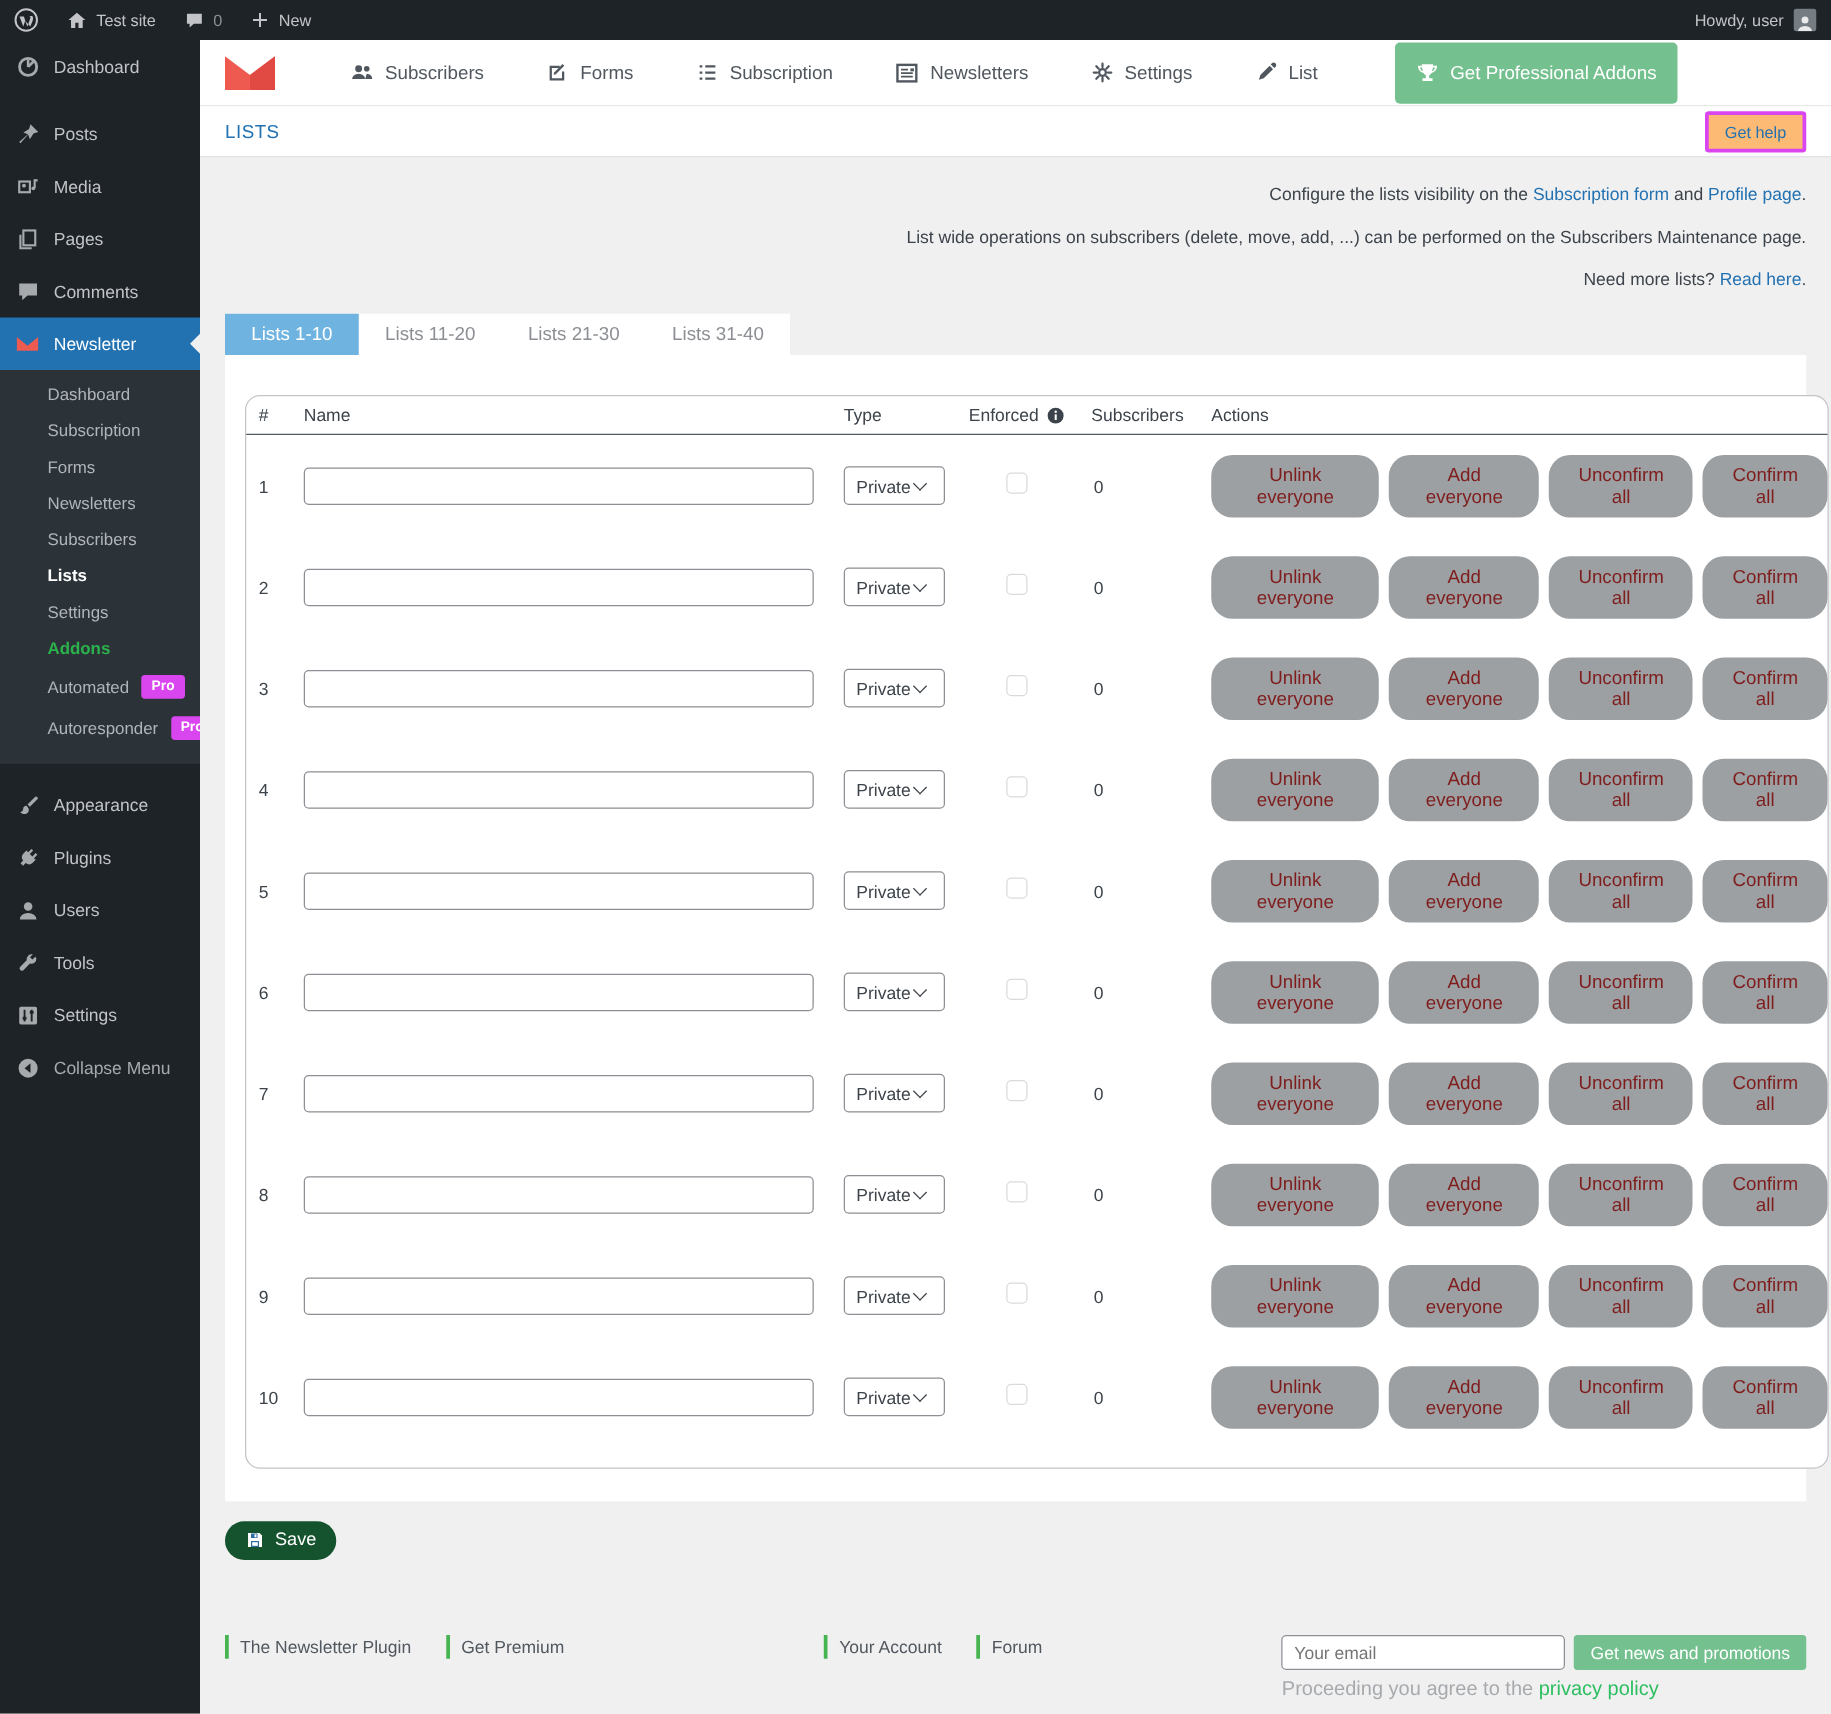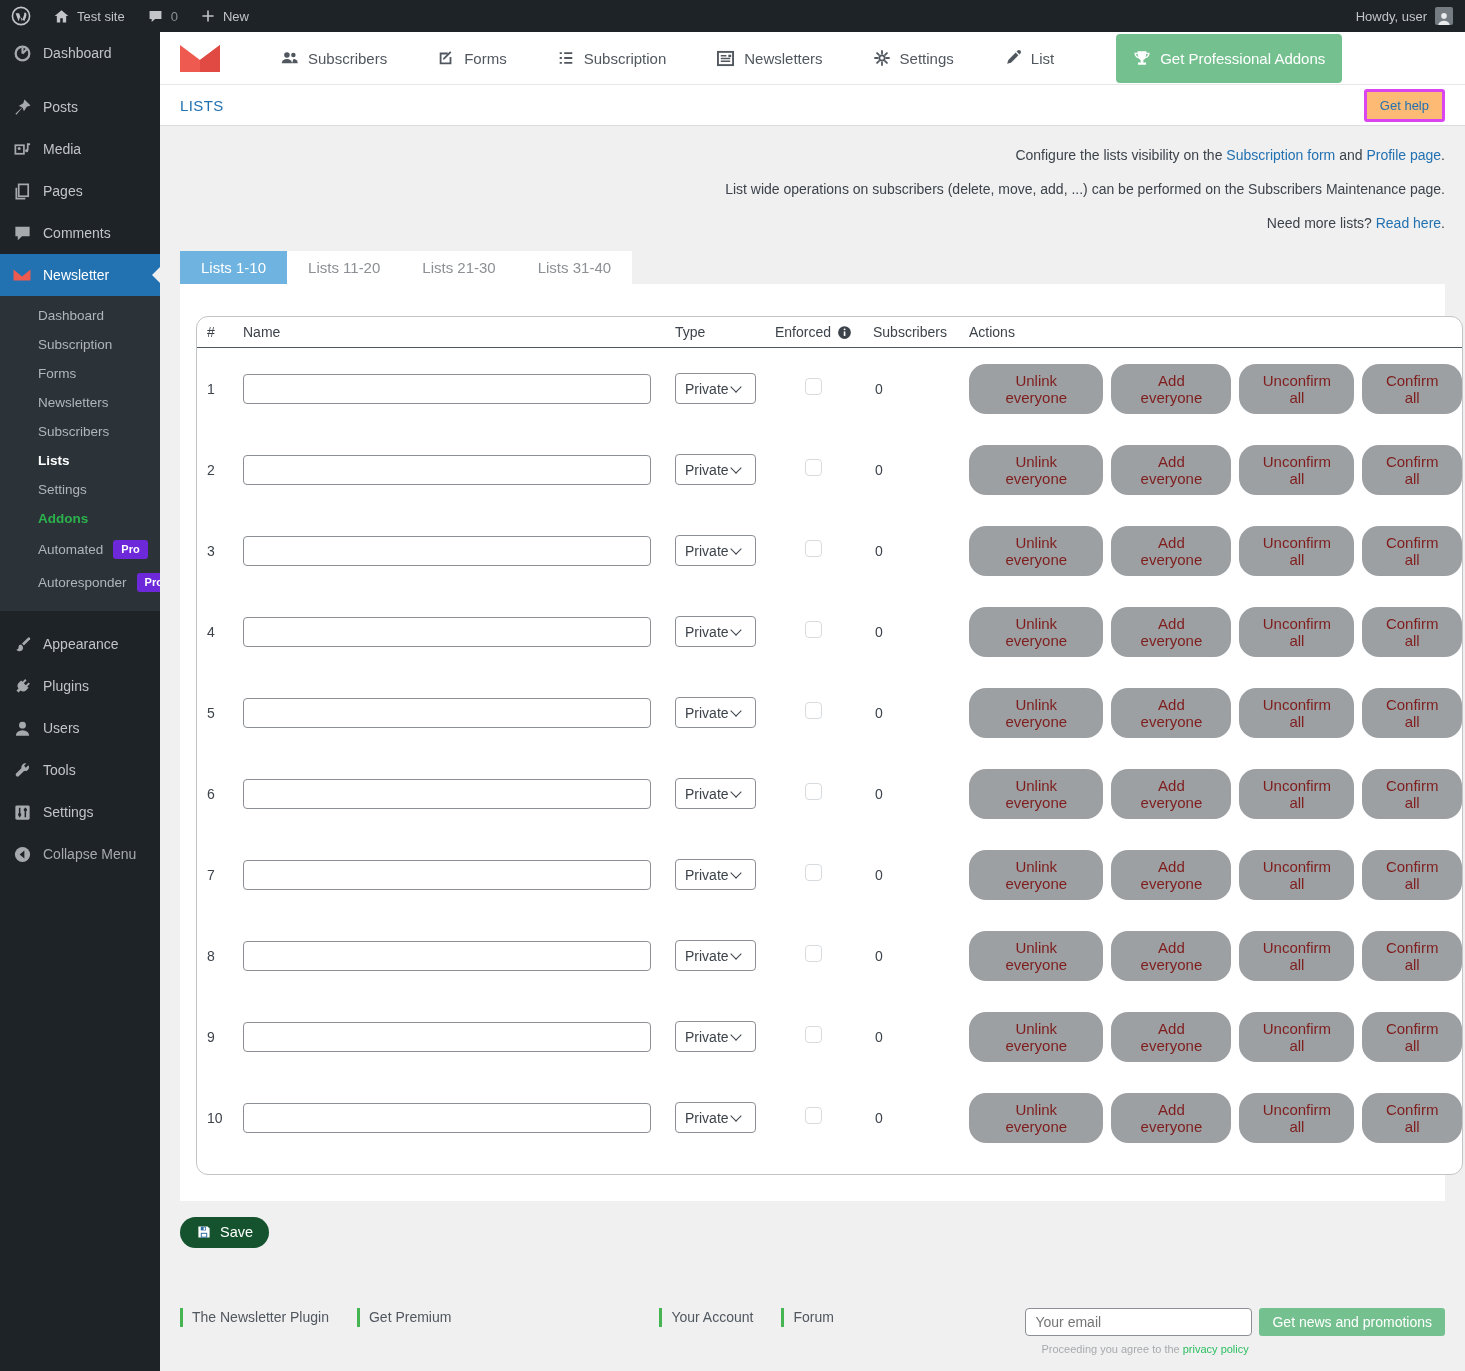--- a/index.html
+++ b/index.html
@@ -19,21 +19,21 @@
   .sidebar { position:absolute; top:32px; left:0; width:160px; height:1339px; background:#1d2327; color:#c3c4c7; font-size:14px; }
   .menu-item { display:flex; align-items:center; gap:11px; padding:11px 12px 11px 12px; cursor:pointer; }
   .menu-item .micon { width:20px; height:20px; flex:0 0 20px; display:flex; align-items:center; justify-content:center; }
   .menu-sep { height:12px; }
   .menu-item.active { background:#2271b1; color:#fff; position:relative; }
   .menu-item.active::after { content:""; position:absolute; right:0; top:50%; margin-top:-8px; border:8px solid transparent; border-right-color:#f0f0f1; }
   .submenu { background:#2c3338; padding:5px 0 12px; }
   .submenu-item { padding:7px 12px 7px 38px; color:#b0b5ba; font-size:13.5px; cursor:pointer; display:flex; align-items:center; }
   .submenu-item.current { color:#fff; font-weight:bold; }
   .submenu-item.addons { color:#2bb24c; font-weight:bold; }
-  .pro-badge { background:#6d28d9; color:#fff; font-size:11px; line-height:1; padding:4px 8px; border-radius:3px; margin-left:10px; font-weight:bold; }
+  .pro-badge { background:#d946ef; color:#fff; font-size:11px; line-height:1; padding:4px 8px; border-radius:3px; margin-left:10px; font-weight:bold; }
   .lower { margin-top:12px; }
 
   
   .main { position:absolute; top:32px; left:160px; width:1305px; height:1339px; background:#f0f0f1; }
 
   .plugin-nav { height:53px; background:#fff; display:flex; align-items:center; padding:0 20px; border-bottom:1px solid #e8e8e8; }
   .pn-logo { margin-right:46px; display:flex; align-items:center; cursor:pointer; }
   .pn-item { display:flex; align-items:center; gap:9px; padding:8px 14px; margin-right:22px; color:#50575e; font-size:15px; cursor:pointer; }
   .pn-item svg { display:block; }
   .pn-cta { display:flex; align-items:center; gap:9px; background:#74c18f; color:#fff; border:none; border-radius:4px; padding:16px 17px; font-size:15px; margin-left:26px; }
@@ -71,21 +71,21 @@
 
   
   .footer { padding:36px 20px 0; font-size:14px; color:#50575e; }
   .footer-row1 { display:flex; align-items:flex-start; }
   .flink { border-left:3px solid #46b450; padding:1px 0 2px 9px; margin-right:28px; color:#50575e; cursor:pointer; white-space:nowrap; }
   .flink.gap { margin-left:180px; }
   .form-col { margin-left:auto; display:flex; flex-direction:column; align-items:flex-start; }
   .form-row { display:flex; gap:7px; }
   .email-input { width:227px; height:28px; border:1px solid #8c8f94; border-radius:4px; padding:0 9px; font-size:14px; font-family:inherit; }
   .news-btn { background:#74c18f; color:#fff; border:none; border-radius:3px; height:28px; padding:0 13px; font-size:14px; }
-  .privacy { color:#a7aaad; margin-top:7px; font-size:11px;margin-left:16px; }
+  .privacy { color:#a7aaad; margin-top:7px; font-size:16px; }
   .privacy a { color:#2dbe60; }
   .footer-row2 { display:flex; align-items:flex-end; margin-top:8px; }
 </style>
 </head>
 <body>
 
 <div class="adminbar">
   <div class="ab-item">
     <svg width="20" height="20" viewBox="0 0 20 20">
       <circle cx="10" cy="10" r="8.6" fill="none" stroke="#c3c4c7" stroke-width="1.6"></circle>

